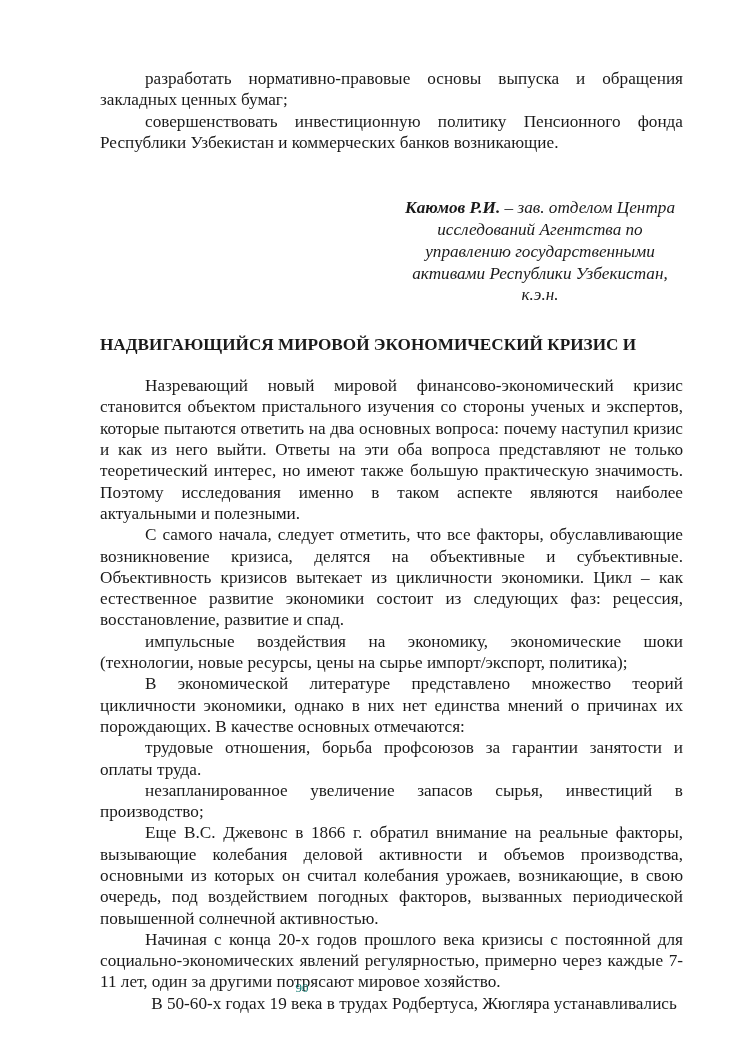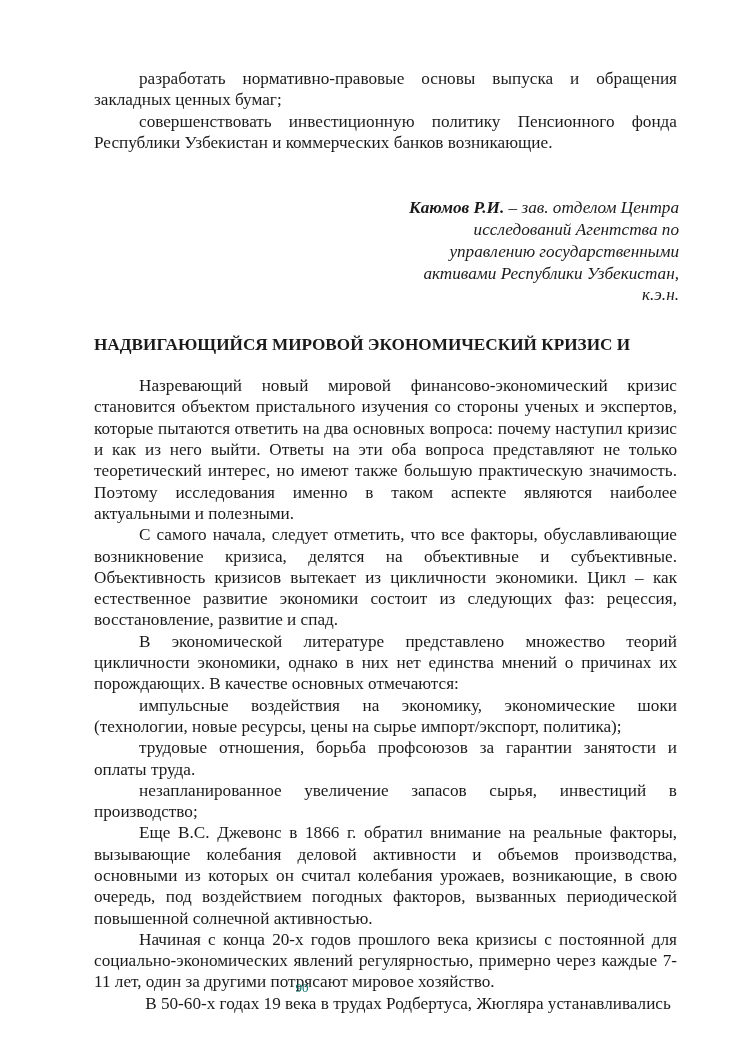--- a/index.html
+++ b/index.html
@@ -1,25 +1,25 @@
 <!DOCTYPE html>
 <html><head>
 <meta charset="utf-8">
 <style>
   html, body { margin: 0; padding: 0; background: #ffffff; }
   body { width: 740px; height: 1046px; position: relative; overflow: hidden; }
   .page {
-    position: absolute; left: 94px; top: 68px; width: 583px;
+    position: absolute; left: 100px; top: 68px; width: 583px;
     font-family: "Liberation Serif", "DejaVu Serif", serif;
     font-size: 17.2px; line-height: 21.3px; color: #1a1a1a;
   }
   p { margin: 0; text-align: justify; text-indent: 45px; }
   .author {
     margin: 44px 0 0 295px; width: 290px;
-    font-style: italic; font-size: 17.2px; line-height: 21.8px; text-align: right; text-indent: 0;
+    font-style: italic; font-size: 17.2px; line-height: 21.8px; text-align: center; text-indent: 0;
   }
   .author b { font-style: italic; font-weight: bold; }
   .title {
     margin: 28px 0 20px 0; text-indent: 0;
     font-weight: bold; font-size: 17.2px; line-height: 21px;
   }
   .pagenum {
     position: absolute; left: 0; width: 604px; top: 980px; text-align: center;
     font-family: "Liberation Serif", "DejaVu Serif", serif; font-size: 13px; color: #0f766e;
   }
@@ -32,22 +32,22 @@
   <p>совершенствовать инвестиционную политику Пенсионного фонда Республики Узбекистан и коммерческих банков возникающие.</p>
 
   <div class="author"><b>Каюмов Р.И.</b><span> – зав. отделом Центра исследований Агентства по управлению государственными активами Республики Узбекистан, к.э.н.</span></div>
 
   <div class="title">
     <div>НАДВИГАЮЩИЙСЯ МИРОВОЙ ЭКОНОМИЧЕСКИЙ КРИЗИС И</div>
   </div>
 
   <p>Назревающий новый мировой финансово-экономический кризис становится объектом пристального изучения со стороны ученых и экспертов, которые пытаются ответить на два основных вопроса: почему наступил кризис и как из него выйти. Ответы на эти оба вопроса представляют не только теоретический интерес, но имеют также большую практическую значимость. Поэтому исследования именно в таком аспекте являются наиболее актуальными и полезными.</p>
   <p>С самого начала, следует отметить, что все факторы, обуславливающие возникновение кризиса, делятся на объективные и субъективные. Объективность кризисов вытекает из цикличности экономики. Цикл – как естественное развитие экономики состоит из следующих фаз: рецессия, восстановление, развитие и спад.</p>
+  <p>импульсные воздействия на экономику, экономические шоки (технологии, новые ресурсы, цены на сырье импорт/экспорт, политика);</p>
   <p>В экономической литературе представлено множество теорий цикличности экономики, однако в них нет единства мнений о причинах их порождающих. В качестве основных отмечаются:</p>
-  <p>импульсные воздействия на экономику, экономические шоки (технологии, новые ресурсы, цены на сырье импорт/экспорт, политика);</p>
   <p>трудовые отношения, борьба профсоюзов за гарантии занятости и оплаты труда.</p>
   <p>незапланированное увеличение запасов сырья, инвестиций в производство;</p>
   <p>Еще В.С. Джевонс в 1866 г. обратил внимание на реальные факторы, вызывающие колебания деловой активности и объемов производства, основными из которых он считал колебания урожаев, возникающие, в свою очередь, под воздействием погодных факторов, вызванных периодической повышенной солнечной активностью.</p>
   <p>Начиная с конца 20-х годов прошлого века кризисы с постоянной для социально-экономических явлений регулярностью, примерно через каждые 7-11 лет, один за другими потрясают мировое хозяйство.</p>
   <p style="text-align:center">В 50-60-х годах 19 века в трудах Родбертуса, Жюгляра устанавливались</p>
 </div>
 
 <div class="pagenum">90</div>
 
 </body></html>

